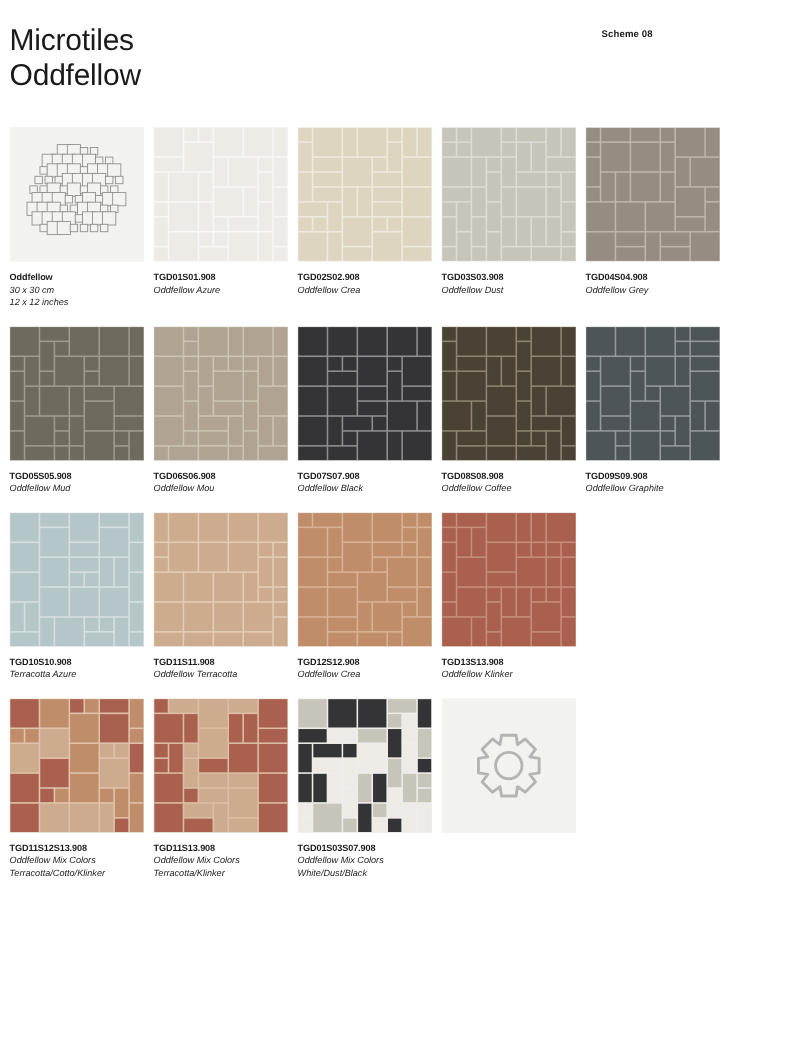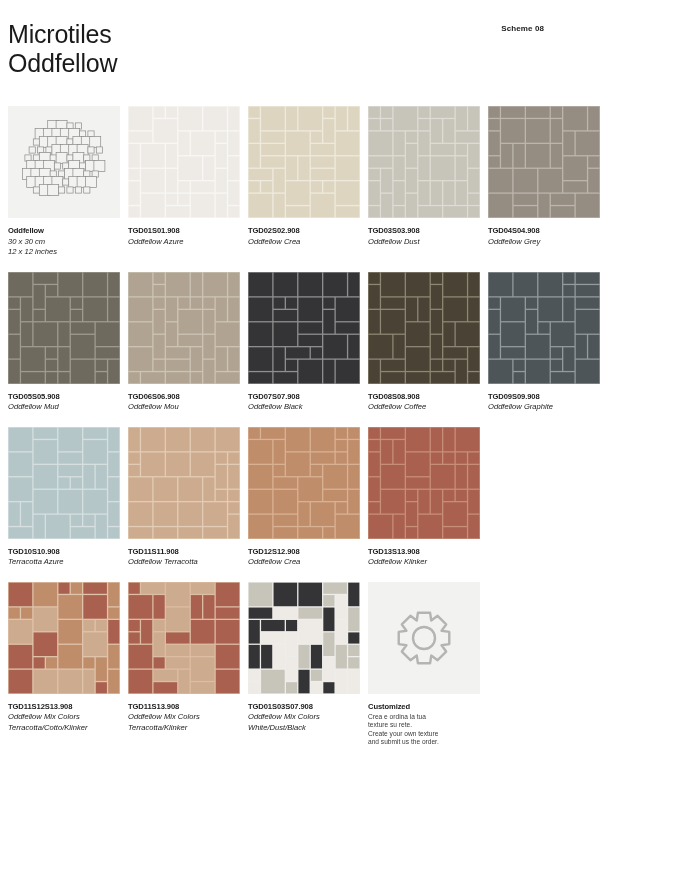--- a/index.html
+++ b/index.html
@@ -959,25 +959,18 @@
           </div>
         </div>
         <div class="cell">
           <div class="swatch">
             <svg width="112" height="112" viewBox="0 0 112 112">
               <rect x="0" y="0" width="112" height="112" fill="#f2f2f0"></rect>
               <polygon points="81.28,49.93 81.28,62.07 73.55,63.27 73.55,63.27 78.17,69.58 69.58,78.17 63.27,73.55 63.27,73.55 62.07,81.28 49.93,81.28 48.73,73.55 48.73,73.55 42.42,78.17 33.83,69.58 38.45,63.27 38.45,63.27 30.72,62.07 30.72,49.93 38.45,48.73 38.45,48.73 33.83,42.42 42.42,33.83 48.73,38.45 48.73,38.45 49.93,30.72 62.07,30.72 63.27,38.45 63.27,38.45 69.58,33.83 78.17,42.42 73.55,48.73 73.55,48.73" fill="none" stroke="#b4b4b4" stroke-width="2.4" stroke-linejoin="round"></polygon>
               <circle cx="56" cy="56" r="11" fill="none" stroke="#b4b4b4" stroke-width="2.4"></circle>
             </svg>
           </div>
-          <div class="caption">
-            <span class="code">Customized</span>
-            <span class="small-note">Crea e ordina la tua
-texture su rete.
-Create your own texture
-and submit us the order.</span>
-          </div>
         </div>
       </div>
     </div>
 
 
 </div>
 
 </body></html>

